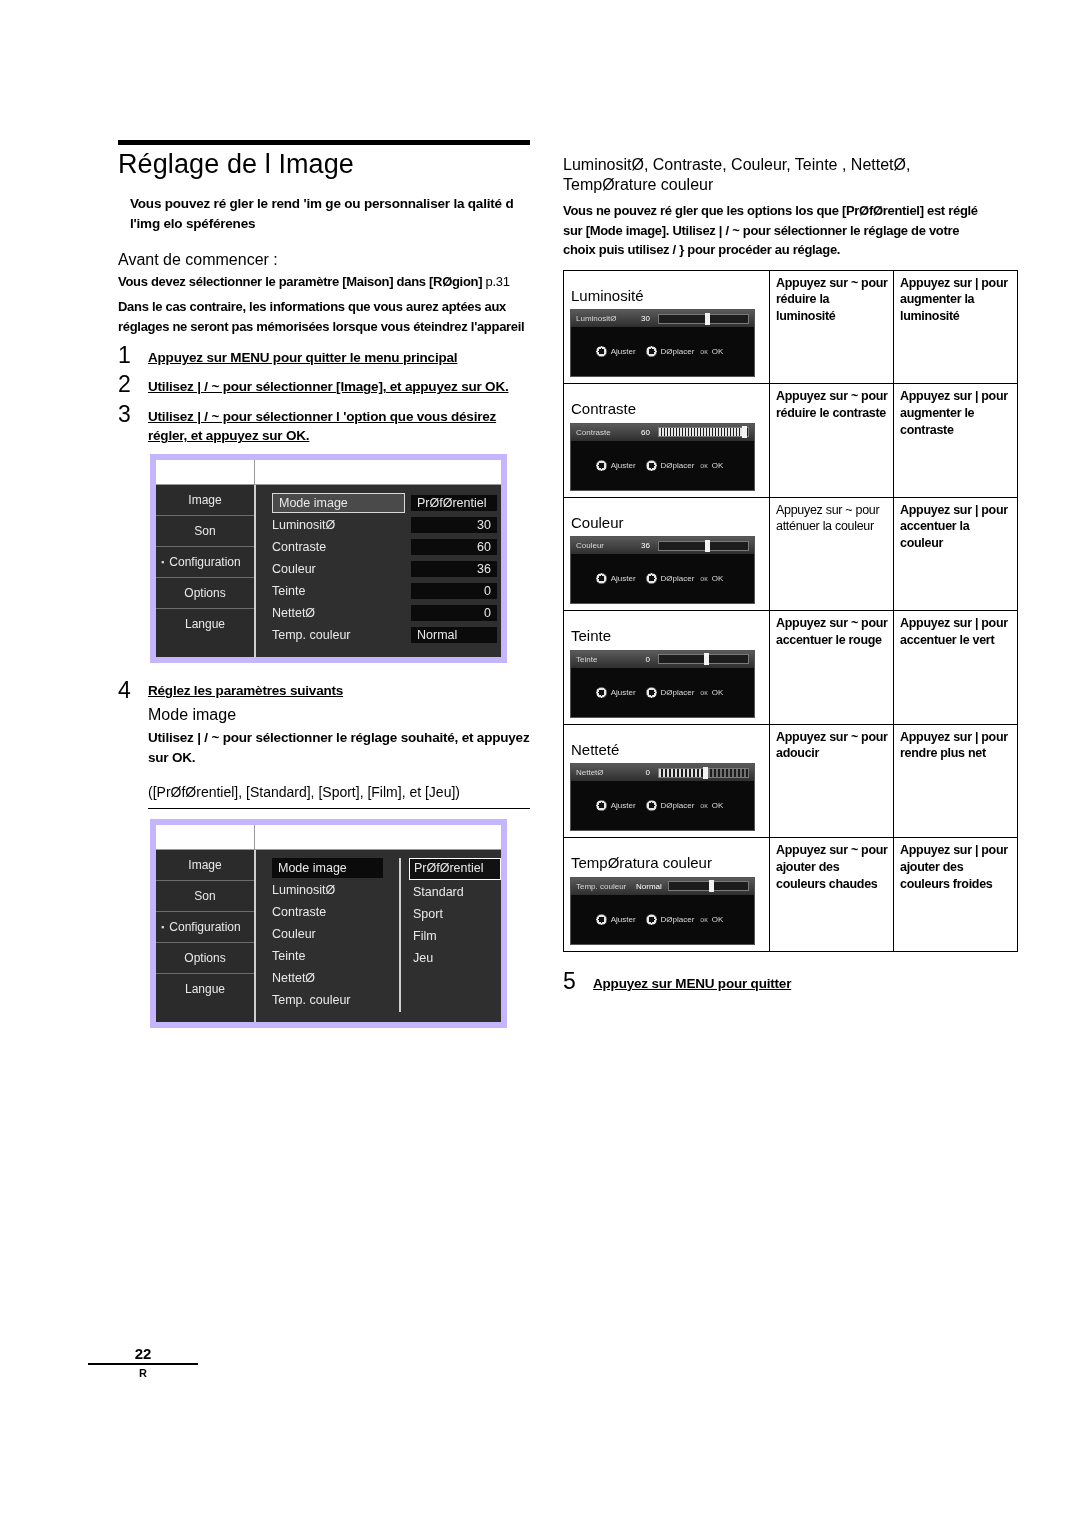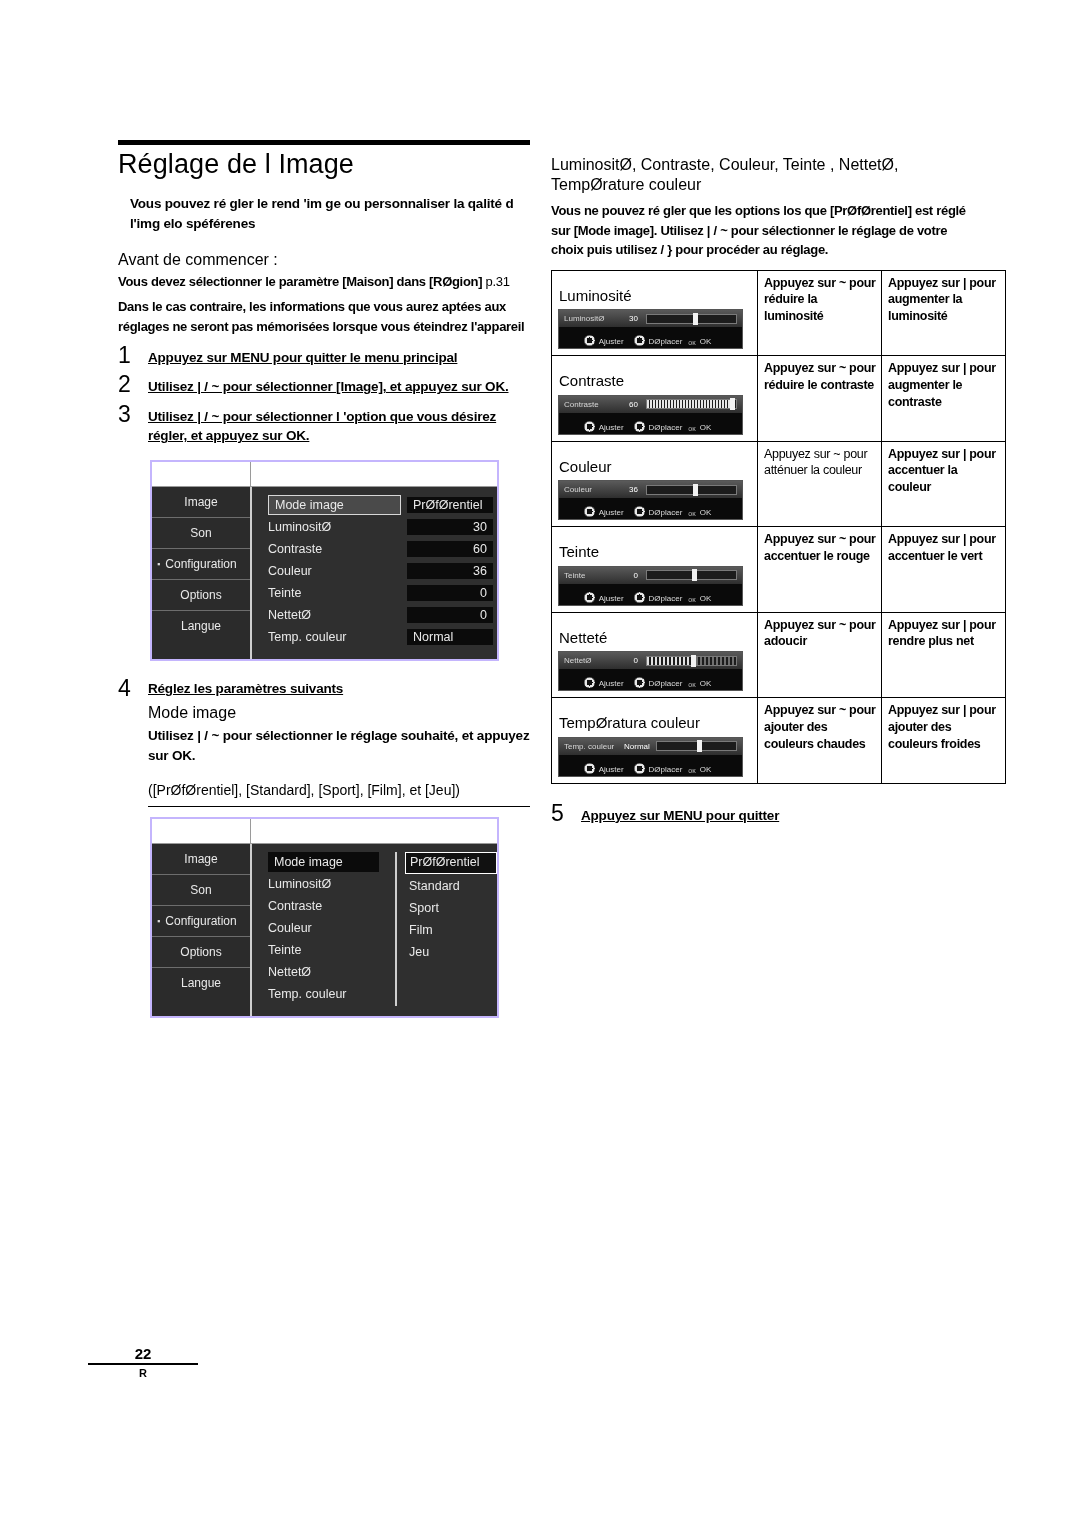--- a/index.html
+++ b/index.html
@@ -2,21 +2,21 @@
 <html><head>
 <meta charset="utf-8">
 <style>
   html,body{margin:0;padding:0;background:#fff;}
   body{width:1080px;height:1527px;position:relative;font-family:"Liberation Sans",sans-serif;color:#000;overflow:hidden;}
 
   .page{position:absolute;inset:0;}
 
   
   .col-left{position:absolute;left:118px;top:140px;width:412px;}
-  .col-right{position:absolute;left:551px;top:155px;width:420px;}
+  .col-right{position:absolute;left:563px;top:155px;width:420px;}
 
   
   .rule{border-top:5px solid #000;width:412px;margin:0 0 4px 0;}
   h1.title{font-size:27px;font-weight:400;letter-spacing:.1px;margin:0 0 14px 0;line-height:1.15;}
 
   .lead{font-size:13.5px;font-weight:bold;line-height:1.5;margin:0 0 16px 12px;letter-spacing:-.2px;}
   .sub{font-size:16px;font-weight:400;margin:0 0 3px 0;}
   .note{font-size:13px;font-weight:bold;line-height:1.5;margin:0 0 6px 0;letter-spacing:-.3px;}
   .note .reg{font-weight:400;}
 
@@ -26,21 +26,21 @@
   .step .txt{font-size:13.5px;font-weight:bold;line-height:1.45;padding-top:6px;letter-spacing:-.2px;text-decoration:underline;}
   .step4 .txt{padding-top:4px;}
 
   .step-sub{font-size:16px;font-weight:400;margin:2px 0 4px 30px;}
   .step-body{font-size:13.5px;font-weight:bold;line-height:1.45;margin:0 0 2px 30px;letter-spacing:-.2px;}
   .opts{font-size:14px;font-weight:400;margin:16px 0 6px 30px;}
 
   .hairline{border-top:1px solid #000;width:382px;margin:8px 0 0 30px;}
 
   
-  .tvmenu{width:345px;border:2px solid #c4b5fd;background:#737373;margin:14px 0 0 32px;}
+  .tvmenu{width:345px;border:6px solid #c4b5fd;background:#737373;margin:8px 0 0 32px;}
   .tvmenu .topbar{height:24px;background:#fff;border-bottom:1px solid #9a9a9a;display:flex;}
   .tvmenu .topbar .tl{width:98px;border-right:1px solid #9a9a9a;}
   .tvmenu .body{display:flex;height:auto;background:#2f2f2f;}
   .tvmenu .side{width:98px;background:#2b2b2b;border-right:2px solid #cfcfcf;padding:0;}
   .tvmenu .side .it{height:30px;line-height:30px;text-align:center;color:#e9e9e9;font-size:12px;
       border-bottom:1px solid #6d6d6d;position:relative;}
   .tvmenu .side .it:last-child{border-bottom:none;}
   .tvmenu .side .it.marked:before{content:"\25AA";position:absolute;left:5px;color:#ddd;font-size:9px;}
   .tvmenu .main{flex:1;padding:8px 0 10px 0;position:relative;}
   .row{display:flex;align-items:center;height:20px;margin:0 0 2px 0;padding-left:16px;}
@@ -72,21 +72,21 @@
   .osd .ln1{display:flex;align-items:center;height:17px;
      background:linear-gradient(to bottom,#5a5a5a,#2e2e2e);padding:0 5px;}
   .osd .ln1 .t{color:#d8d8d8;font-size:8px;width:52px;white-space:nowrap;}
   .osd .ln1 .v{color:#fff;font-size:8px;width:22px;text-align:right;margin-right:8px;}
   .osd .ln1 .bar{flex:1;height:8px;position:relative;border:1px solid #7a7a7a;background:#1c1c1c;}
   .osd .ln1 .bar .fill{position:absolute;left:0;top:0;bottom:0;background:#d9d9d9;}
   .osd .ln1 .bar .fill.dots{background:repeating-linear-gradient(to right,#e0e0e0 0 2px,#1c1c1c 2px 4px);}
   .osd .ln1 .bar .fill.zig{background:repeating-linear-gradient(to right,#e6e6e6 0 2px,#1c1c1c 2px 3px);}
   .osd .ln1 .bar .fill.dim{background:repeating-linear-gradient(to right,#6f6f6f 0 2px,#1c1c1c 2px 4px);}
   .osd .ln1 .bar .knob{position:absolute;top:-2px;width:5px;height:12px;background:#f2f2f2;}
-  .osd .ln2{display:flex;align-items:flex-end;height:17px;background:#0a0a0a;padding:2px 4px;gap:4px;justify-content:center;}
+  .osd .ln2{display:flex;align-items:center;height:17px;background:#0a0a0a;padding:16px 4px;gap:4px;justify-content:center;}
   .osd .ln2 .ic{width:11px;height:11px;border-radius:50%;background:radial-gradient(circle at 50% 50%,#111 0 3px,#e8e8e8 3px 5px,#777 5px);flex:none;}
   .osd .ln2 .lab{color:#dcdcdc;font-size:8px;margin-right:6px;white-space:nowrap;}
   .osd .ln2 .okk{color:#bdbdbd;font-size:7px;}
   .osd .ln2 .lab.last{margin-right:2px;}
 
   
   .footer{position:absolute;left:88px;top:1345px;width:110px;text-align:center;}
   .footer .pg{font-size:15px;font-weight:bold;letter-spacing:0;}
   .footer .ln{border-top:2.5px solid #000;margin:1px 0 2px 0;}
   .footer .lang{font-size:11px;font-weight:bold;}

